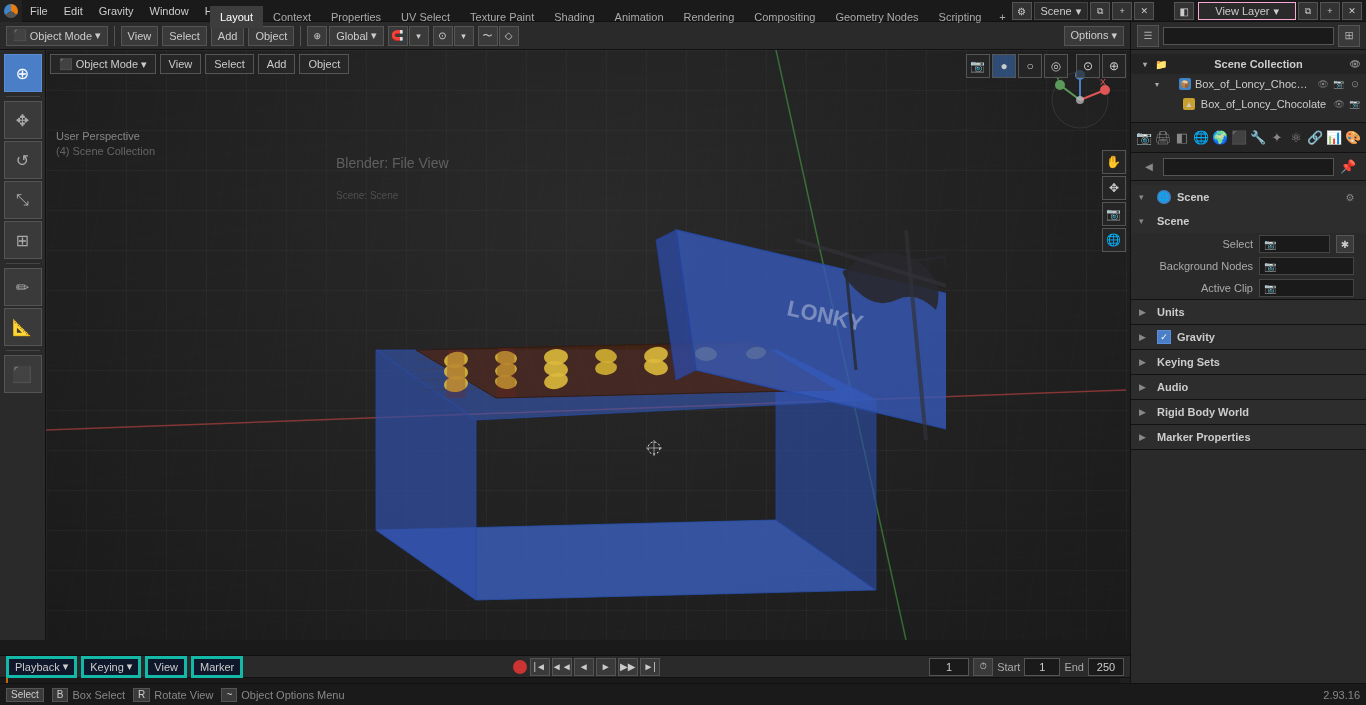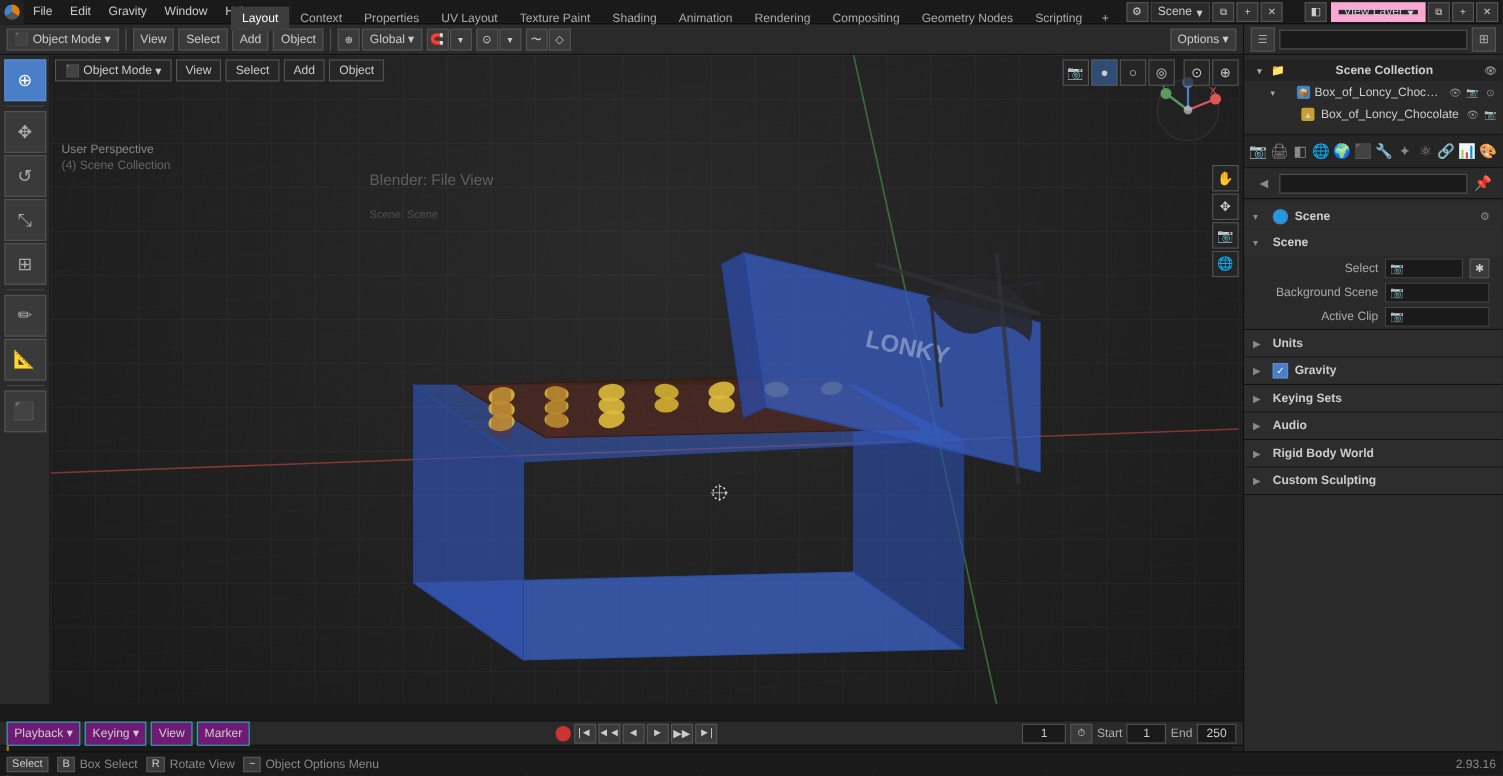--- a/index.html
+++ b/index.html
@@ -79,23 +79,23 @@
       color: #ccc;
       padding: 0 6px;
       height: 18px;
       font-size: 11px;
       display: flex;
       align-items: center;
       gap: 4px;
     }
     .view-layer-selector {
       background: #2a2a2a;
-      border: 7px solid #f9a8d4;
-      color: #ccc;
-      padding: 0 4px;
+      border: 1px solid #f9a8d4;
+      color: #ccc;
+      padding: 0 16px;
       height: 18px;
       font-size: 11px;
       display: flex;
       align-items: center;
       gap: 4px;
       margin-left: 2px;
     }
 
     
     .header-toolbar {
@@ -511,22 +511,22 @@
       background: #2a2a2a;
       display: flex;
       align-items: center;
       padding: 0 6px;
       gap: 4px;
       border-bottom: 1px solid #111;
     }
     .timeline-btn {
       padding: 0 6px;
       height: 22px;
-      background: #701a75;
-      border: 1px solid #14b8a6;
+      background: #0f172a;
+      border: 3px solid #14b8a6;
       color: #ccc;
       font-size: 11px;
       display: flex;
       align-items: center;
       gap: 3px;
       cursor: pointer;
     }
     .timeline-transport {
       display: flex;
       gap: 2px;
@@ -647,21 +647,21 @@
   <div class="menu-item">File</div>
   <div class="menu-item">Edit</div>
   <div class="menu-item">Gravity</div>
   <div class="menu-item">Window</div>
   <div class="menu-item">Help</div>
 
   <div style="position:absolute;left:210px;top:0;display:flex;align-items:center;height:33px;">
     <div class="workspace-tab active">Layout</div>
     <div class="workspace-tab">Context</div>
     <div class="workspace-tab">Properties</div>
-    <div class="workspace-tab">UV Layout</div>
+    <div class="workspace-tab">UV Select</div>
     <div class="workspace-tab">Texture Paint</div>
     <div class="workspace-tab">Shading</div>
     <div class="workspace-tab">Animation</div>
     <div class="workspace-tab">Rendering</div>
     <div class="workspace-tab">Compositing</div>
     <div class="workspace-tab">Geometry Nodes</div>
     <div class="workspace-tab">Scripting</div>
     <div class="workspace-tab-add">+</div>
   </div>
 
@@ -964,21 +964,21 @@
       <div class="prop-row">
         <span class="prop-label">Select</span>
         <div class="prop-value-camera">
           <span style="font-size:10px;color:#888;margin-right:3px;">📷</span>
           <span></span>
         </div>
         <div class="prop-icon-small">✱</div>
       </div>
 
       <div class="prop-row">
-        <span class="prop-label">Background Scene</span>
+        <span class="prop-label">Background Nodes</span>
         <div class="prop-value">
           <span style="font-size:10px;color:#888;margin-right:3px;">📷</span>
         </div>
       </div>
 
       <div class="prop-row">
         <span class="prop-label">Active Clip</span>
         <div class="prop-value">
           <span style="font-size:10px;color:#888;margin-right:3px;">📷</span>
         </div>
@@ -1017,21 +1017,21 @@
     <div class="prop-section">
       <div class="prop-section-header">
         <div class="prop-section-expand">▶</div>
         <span class="prop-section-label">Rigid Body World</span>
       </div>
     </div>
 
     <div class="prop-section">
       <div class="prop-section-header">
         <div class="prop-section-expand">▶</div>
-        <span class="prop-section-label">Custom Sculpting</span>
+        <span class="prop-section-label">Marker Properties</span>
       </div>
     </div>
   </div>
 </div>
 
 <div class="timeline-bar">
   <div class="timeline-header">
 
     <div class="timeline-btn">
       <span>Playback</span>

